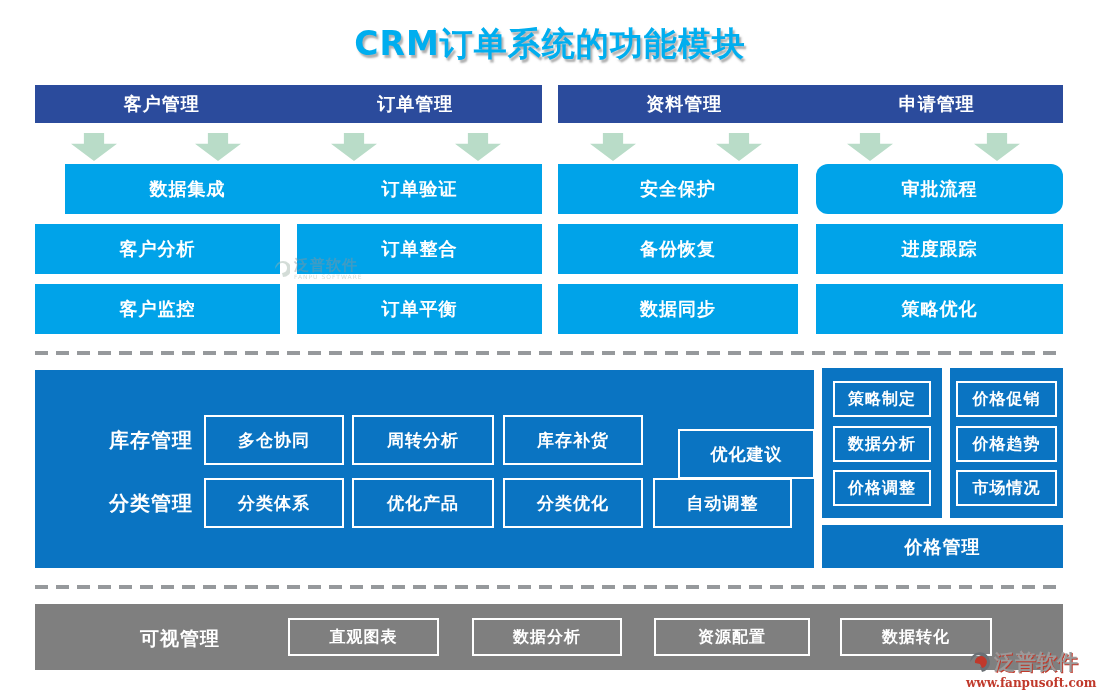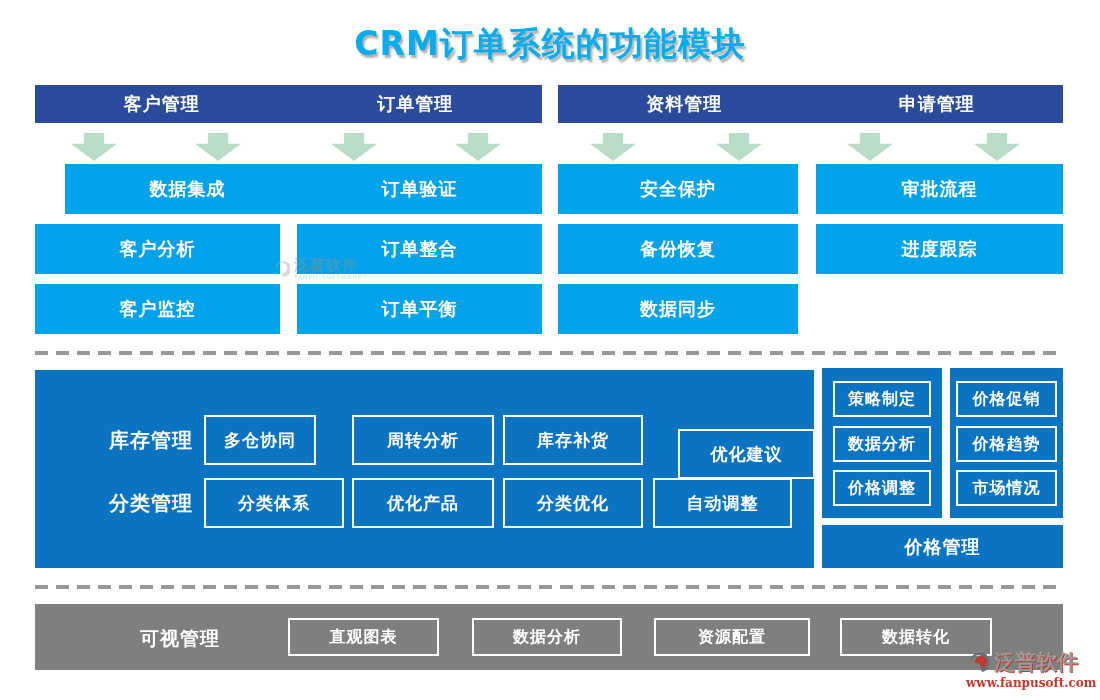--- a/index.html
+++ b/index.html
@@ -136,31 +136,32 @@
   <div class="cbox" style="left:35px;top:284px;width:245px;">客户监控</div>
 
   <div class="cbox" style="left:297px;top:164px;width:245px;">订单验证</div>
   <div class="cbox" style="left:297px;top:224px;width:245px;">订单整合</div>
   <div class="cbox" style="left:297px;top:284px;width:245px;">订单平衡</div>
 
   <div class="cbox" style="left:558px;top:164px;width:240px;">安全保护</div>
   <div class="cbox" style="left:558px;top:224px;width:240px;">备份恢复</div>
   <div class="cbox" style="left:558px;top:284px;width:240px;">数据同步</div>
 
-  <div class="cbox" style="left:816px;top:164px;width:247px;">审批流程</div>
+  <div class="cbox" style="left:816px;top:164px;width:247px;border-radius:12px;">审批流程</div>
   <div class="cbox" style="left:816px;top:224px;width:247px;">进度跟踪</div>
+  <div class="cbox" style="left:816px;top:284px;width:247px;">策略优化</div>
 
   <div class="dash" style="top:351px;"></div>
   <div class="dash" style="top:585px;"></div>
 
   <div class="panel" style="left:35px;top:370px;width:779px;height:198px;">
     <span class="panel-label" style="left:33px;top:57px;">库存管理</span>
     <span class="panel-label" style="left:33px;top:120px;">分类管理</span>
 
-    <div class="wbox" style="left:169px;top:45px;width:112px;height:50px;">多仓协同</div>
+    <div class="wbox" style="left:169px;top:45px;width:140px;height:50px;">多仓协同</div>
     <div class="wbox" style="left:317px;top:45px;width:142px;height:50px;">周转分析</div>
     <div class="wbox" style="left:468px;top:45px;width:140px;height:50px;">库存补货</div>
     <div class="wbox" style="left:643px;top:45px;width:137px;height:50px;margin-top:14px;">优化建议</div>
 
     <div class="wbox" style="left:169px;top:108px;width:140px;height:50px;">分类体系</div>
     <div class="wbox" style="left:317px;top:108px;width:142px;height:50px;">优化产品</div>
     <div class="wbox" style="left:468px;top:108px;width:140px;height:50px;">分类优化</div>
     <div class="wbox" style="left:618px;top:108px;width:139px;height:50px;">自动调整</div>
   </div>
 

